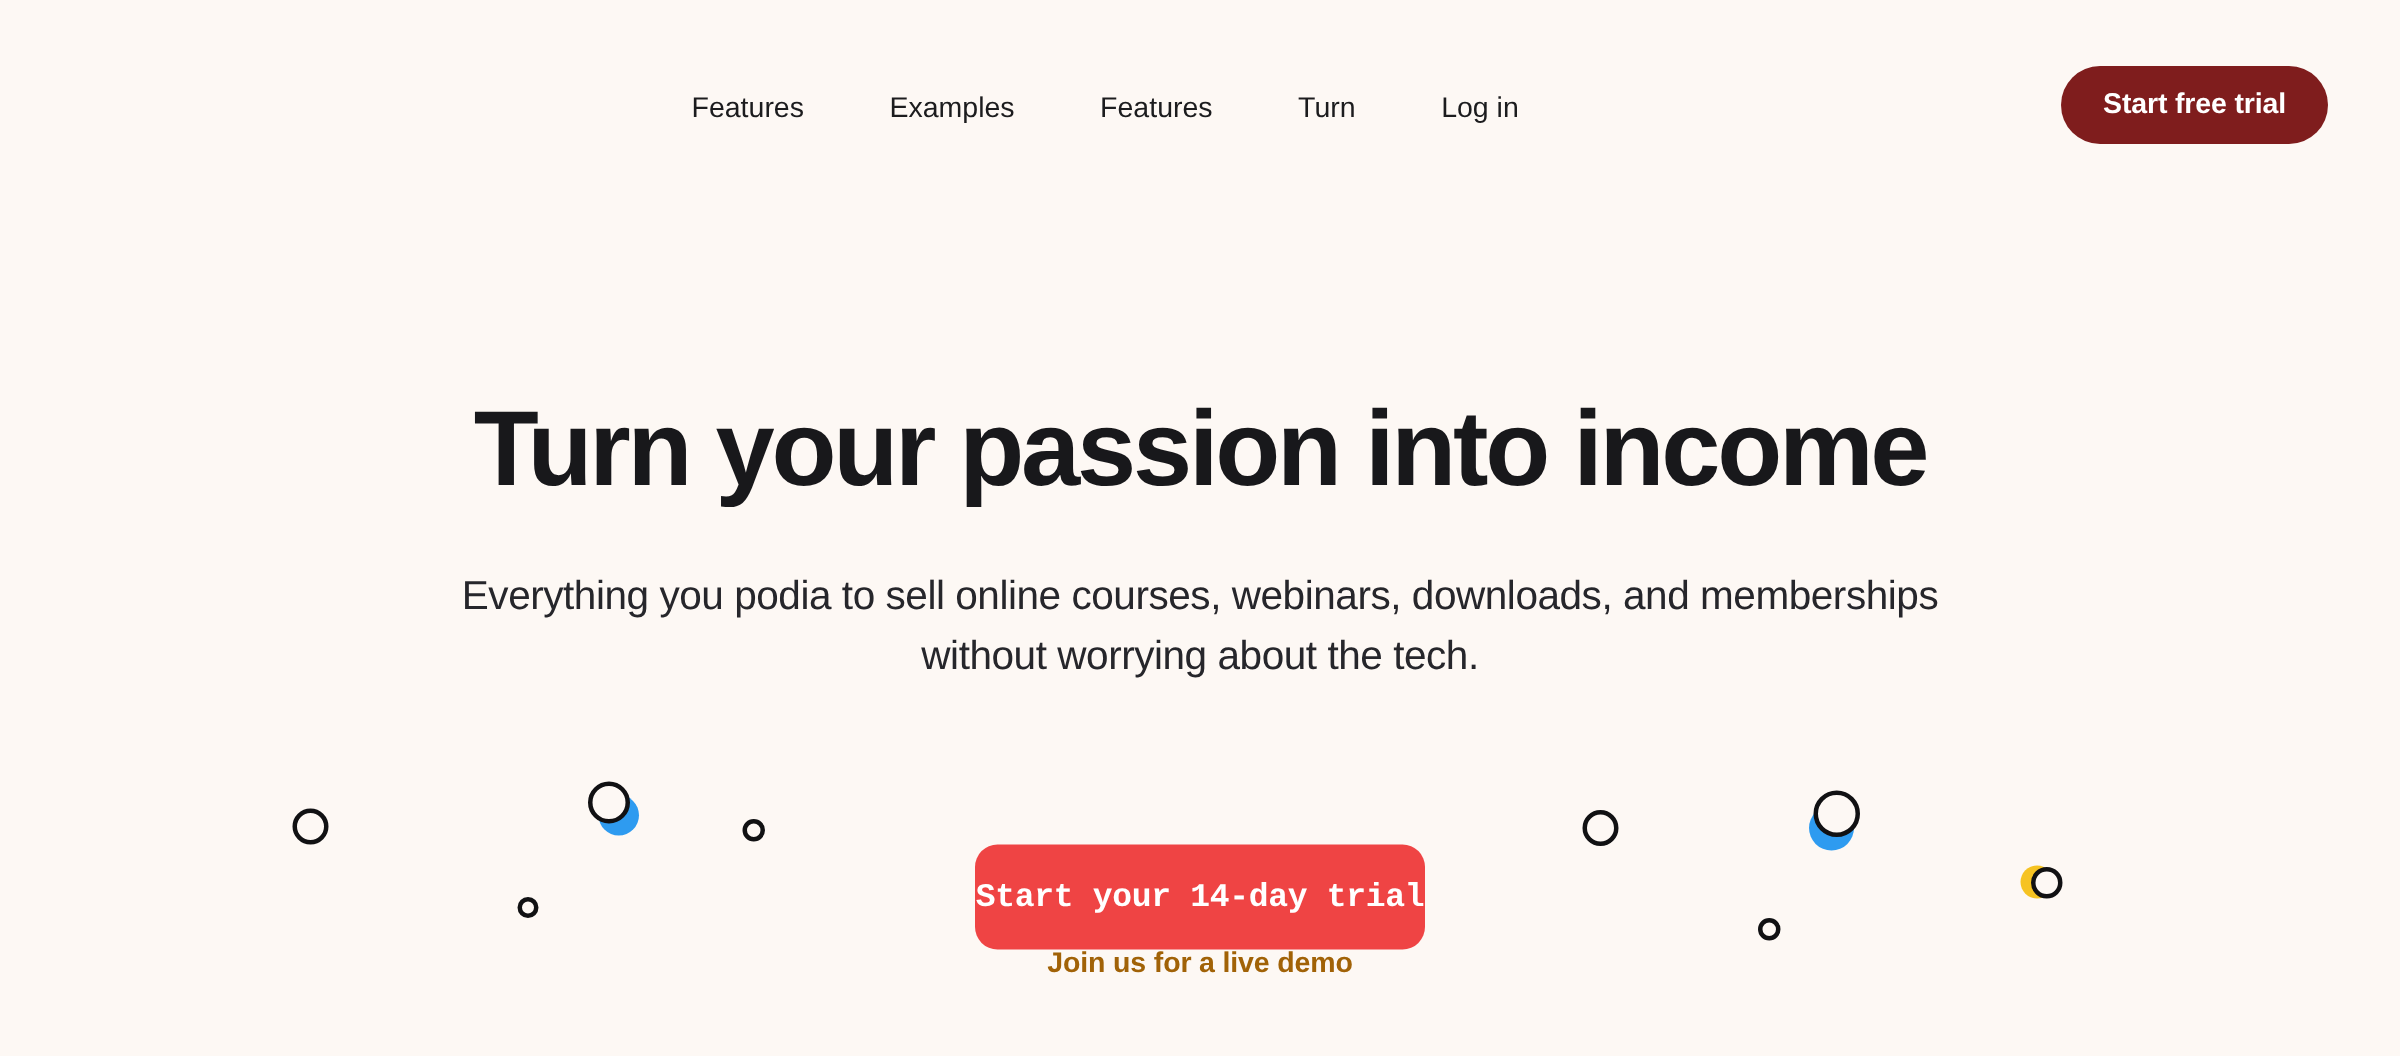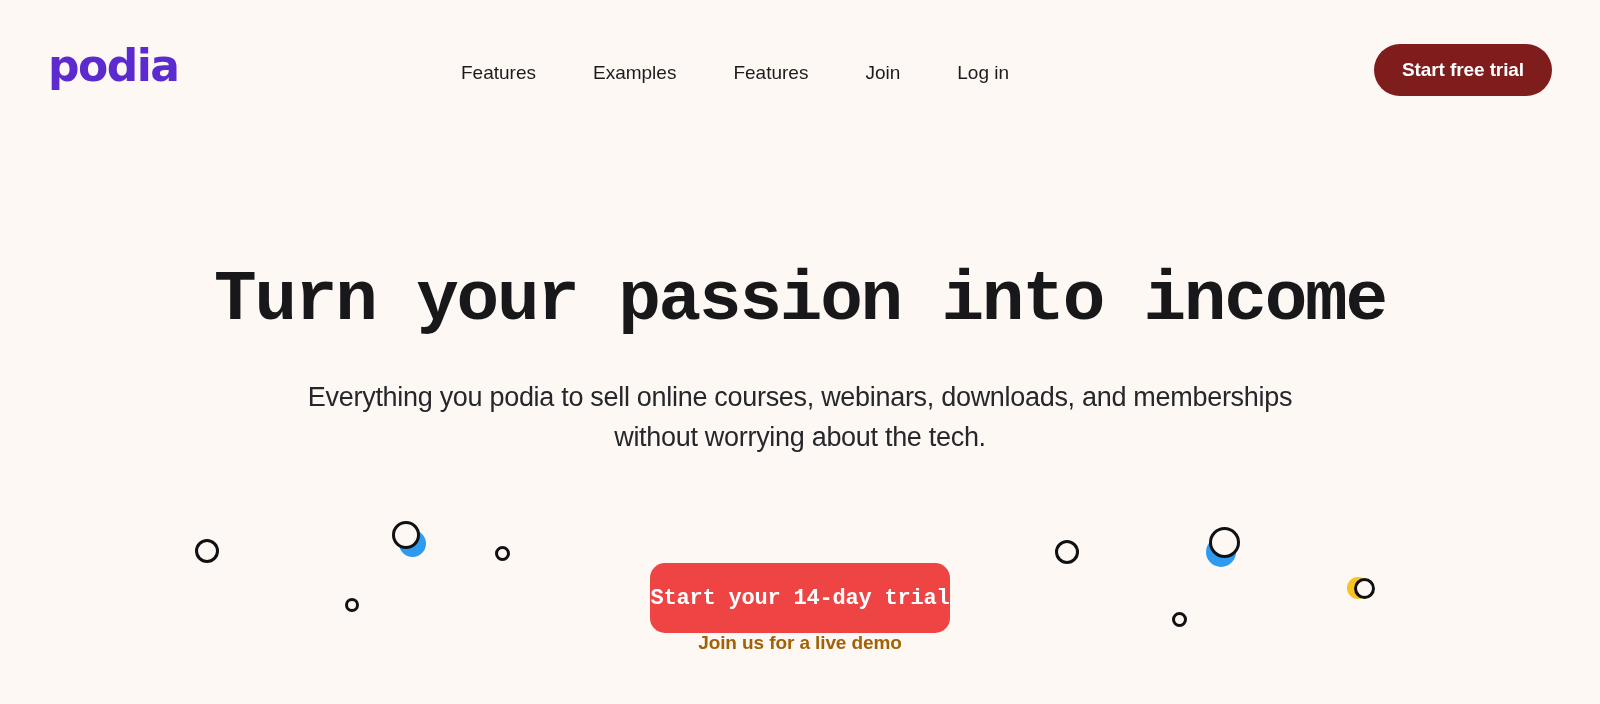--- a/index.html
+++ b/index.html
@@ -91,21 +91,21 @@
     pointer-events: none;
   }
   .hero > * { pointer-events: auto; }
 
   .hero-title {
     position: absolute;
     top: 262px;
     left: 0;
     width: 1600px;
     text-align: center;
-    font-family: Liberation Mono, monospace;
+    font-family: Liberation Sans, sans-serif;
     font-size: 71px;
     font-weight: 700;
     letter-spacing: -2.2px;
     color: #18181b;
     line-height: 1.08;
   }
 
   .hero-sub {
     position: absolute;
     top: 378px;
@@ -191,27 +191,26 @@
     <div class="decor ring" style="left: 1055px; top: 540px; width: 24px; height: 24px;"></div>
     <div class="decor ring thin" style="left: 1172px; top: 612px; width: 15px; height: 15px;"></div>
     <div class="decor blob" style="left: 1206px; top: 537px; width: 30px; height: 30px; background: rgb(46, 155, 240);"></div>
     <div class="decor ring" style="left: 1209px; top: 527px; width: 31px; height: 31px;"></div>
     <div class="decor blob" style="left: 1347px; top: 577px; width: 22px; height: 22px; background: rgb(246, 195, 34);"></div>
     <div class="decor ring" style="left: 1354px; top: 578px; width: 21px; height: 21px;"></div>
   </div>
 
 <header class="site-header">
 
-  <div class="logo">podia</div>
 
   <nav class="main-nav">
       <a class="nav-link">Features</a>
       <a class="nav-link">Examples</a>
       <a class="nav-link">Features</a>
-      <a class="nav-link">Join</a>
+      <a class="nav-link">Turn</a>
       <a class="nav-link">Log in</a>
     </nav>
 
   <button class="header-cta">Start free trial</button>
 </header>
 
 <section class="hero">
 
   <h1 class="hero-title">Turn your passion into income</h1>
 

